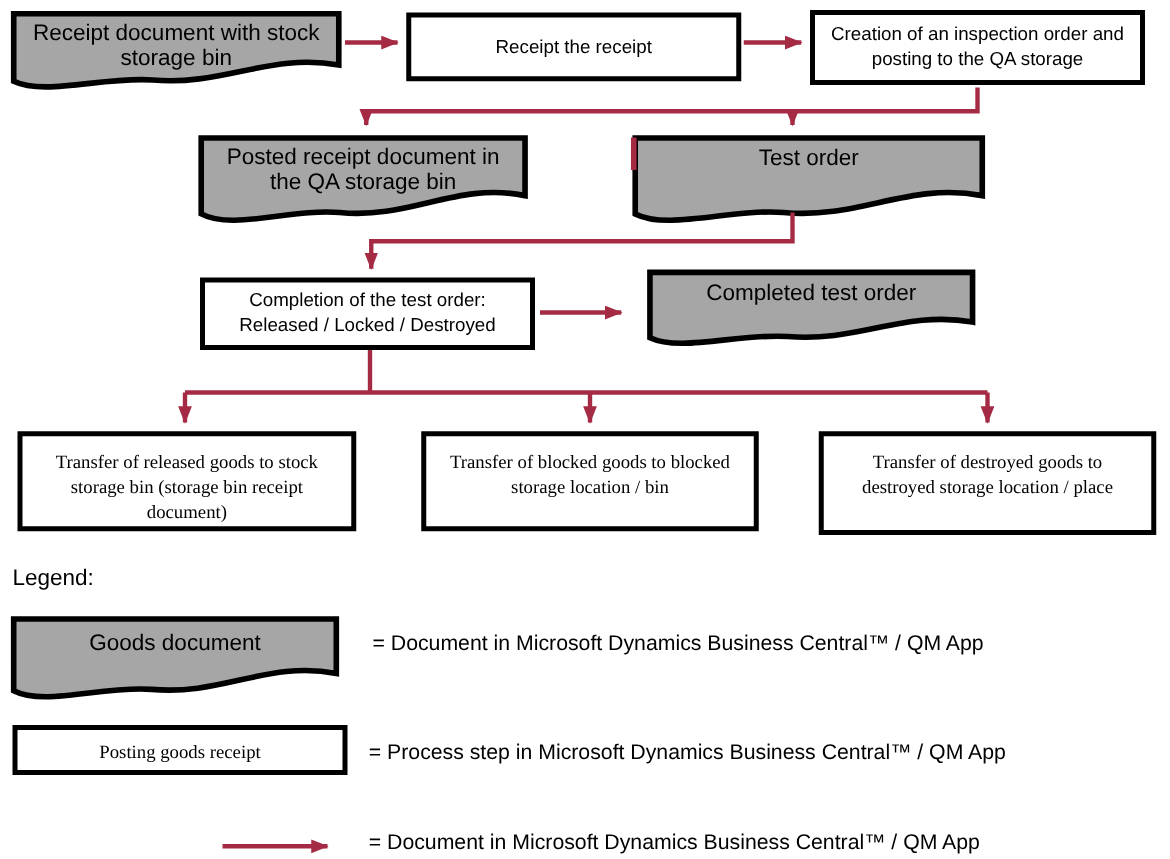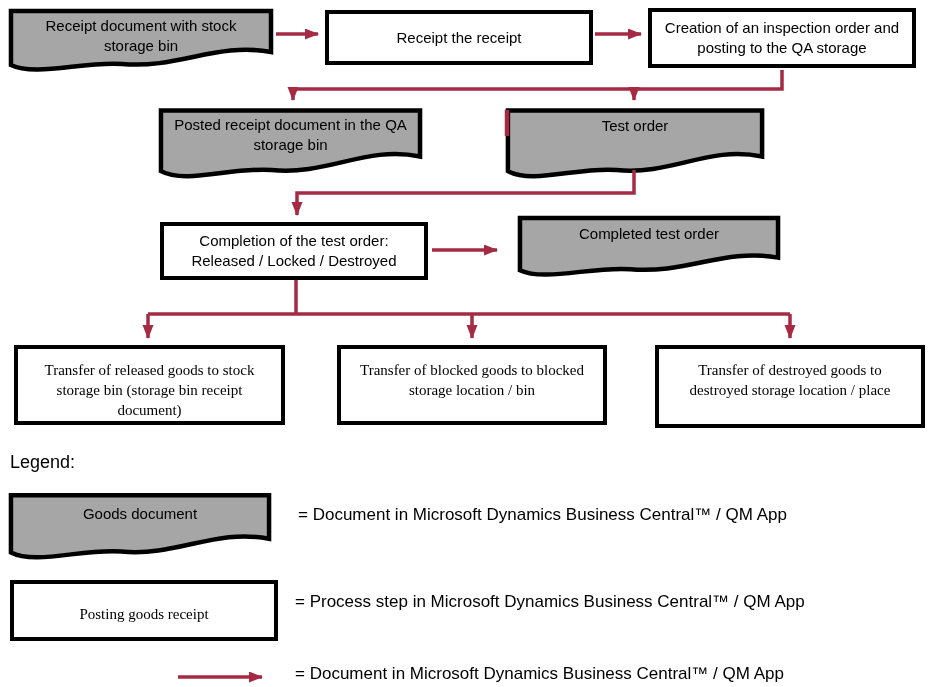--- a/index.html
+++ b/index.html
@@ -24,21 +24,21 @@
     display:flex;align-items:center;justify-content:center;
     text-align:center;font-size:15px;line-height:20px;
     padding:4px 10px;
   }
   .proc.top-align{align-items:flex-start;padding-top:11px;font-family:Liberation Serif, serif;}
   .doc{background:transparent;}
   .doc svg.doc-shape{position:absolute;left:0;top:0;width:100%;height:100%;overflow:visible;}
   .doc-shape path{fill:var(--doc-fill);stroke:var(--border-color);stroke-width:4.5;}
   .doc .label{
     position:relative;z-index:1;width:100%;text-align:center;
-    font-size:15px;line-height:20px;padding:8px 14px 0 14px;
+    font-size:18px;line-height:20px;padding:8px 14px 0 14px;
   }
   
   svg.overlay{position:absolute;left:0;top:0;width:936px;height:687px;z-index:3;pointer-events:none;}
   .connector{stroke:var(--arrow-color);stroke-width:3.5;fill:none;}
   .connector.thick{stroke-width:4.5;}
   marker#arrowhead path{fill:var(--arrow-color);stroke:none;}
   
   .legend-title{position:absolute;font-size:18px;font-weight:normal;}
   .legend-meaning{position:absolute;font-size:17px;line-height:22px;white-space:nowrap;}
 </style>
@@ -62,21 +62,21 @@
     <span>Creation of an inspection order and posting to the QA storage</span>
   </div>
 
   <div class="node doc" style="left:158px;top:107px;width:265px;height:72px;">
     <svg class="doc-shape" viewBox="0 0 268 64" preserveAspectRatio="none">
       <path d="M3,3 L265,3 L265,44 C210,34 172,61 115,56 C76,53 28,69 3,57 Z" vector-effect="non-scaling-stroke"></path>
     </svg>
     <div class="label">Posted receipt document in the QA storage bin</div>
   </div>
 
-  <div class="node doc" style="left:505px;top:107px;width:260px;height:72px;">
+  <div class="node doc" style="left:505px;top:107px;width:284px;height:72px;">
     <svg class="doc-shape" viewBox="0 0 268 64" preserveAspectRatio="none">
       <path d="M3,3 L265,3 L265,44 C210,34 172,61 115,56 C76,53 28,69 3,57 Z" vector-effect="non-scaling-stroke"></path>
     </svg>
     <div class="label" style="padding-top:9px;">Test order</div>
   </div>
 
   <div class="node proc" style="left:160px;top:222px;width:268px;height:58px;">
     <span>Completion of the test order: Released / Locked / Destroyed</span>
   </div>
 
@@ -102,21 +102,21 @@
   <div class="legend-title" style="left:10px;top:452px;">Legend:</div>
 
   <div class="node doc" style="left:8px;top:492px;width:264px;height:68px;">
     <svg class="doc-shape" viewBox="0 0 268 64" preserveAspectRatio="none">
       <path d="M3,3 L265,3 L265,44 C210,34 172,61 115,56 C76,53 28,69 3,57 Z" vector-effect="non-scaling-stroke"></path>
     </svg>
     <div class="label" style="padding-top:12px;">Goods document</div>
   </div>
   <div class="legend-meaning" style="left:298px;top:504px;">= Document in Microsoft Dynamics Business Central™ / QM App</div>
 
-  <div class="node proc top-align" style="left:10px;top:580px;width:268px;height:61px;padding-top:20px;">
+  <div class="node proc top-align" style="left:10px;top:580px;width:268px;height:40px;padding-top:8px;">
     <span>Posting goods receipt</span>
   </div>
   <div class="legend-meaning" style="left:295px;top:591px;">= Process step in Microsoft Dynamics Business Central™ / QM App</div>
 
   <div class="legend-meaning" style="left:295px;top:663px;">= Document in Microsoft Dynamics Business Central™ / QM App</div>
 
   <svg class="overlay">
     <defs>
       <marker id="arrowhead" markerUnits="userSpaceOnUse" markerWidth="16" markerHeight="13" refX="13" refY="5.5" orient="auto">
         <path d="M0,0 L14,5.5 L0,11 Z"></path>

